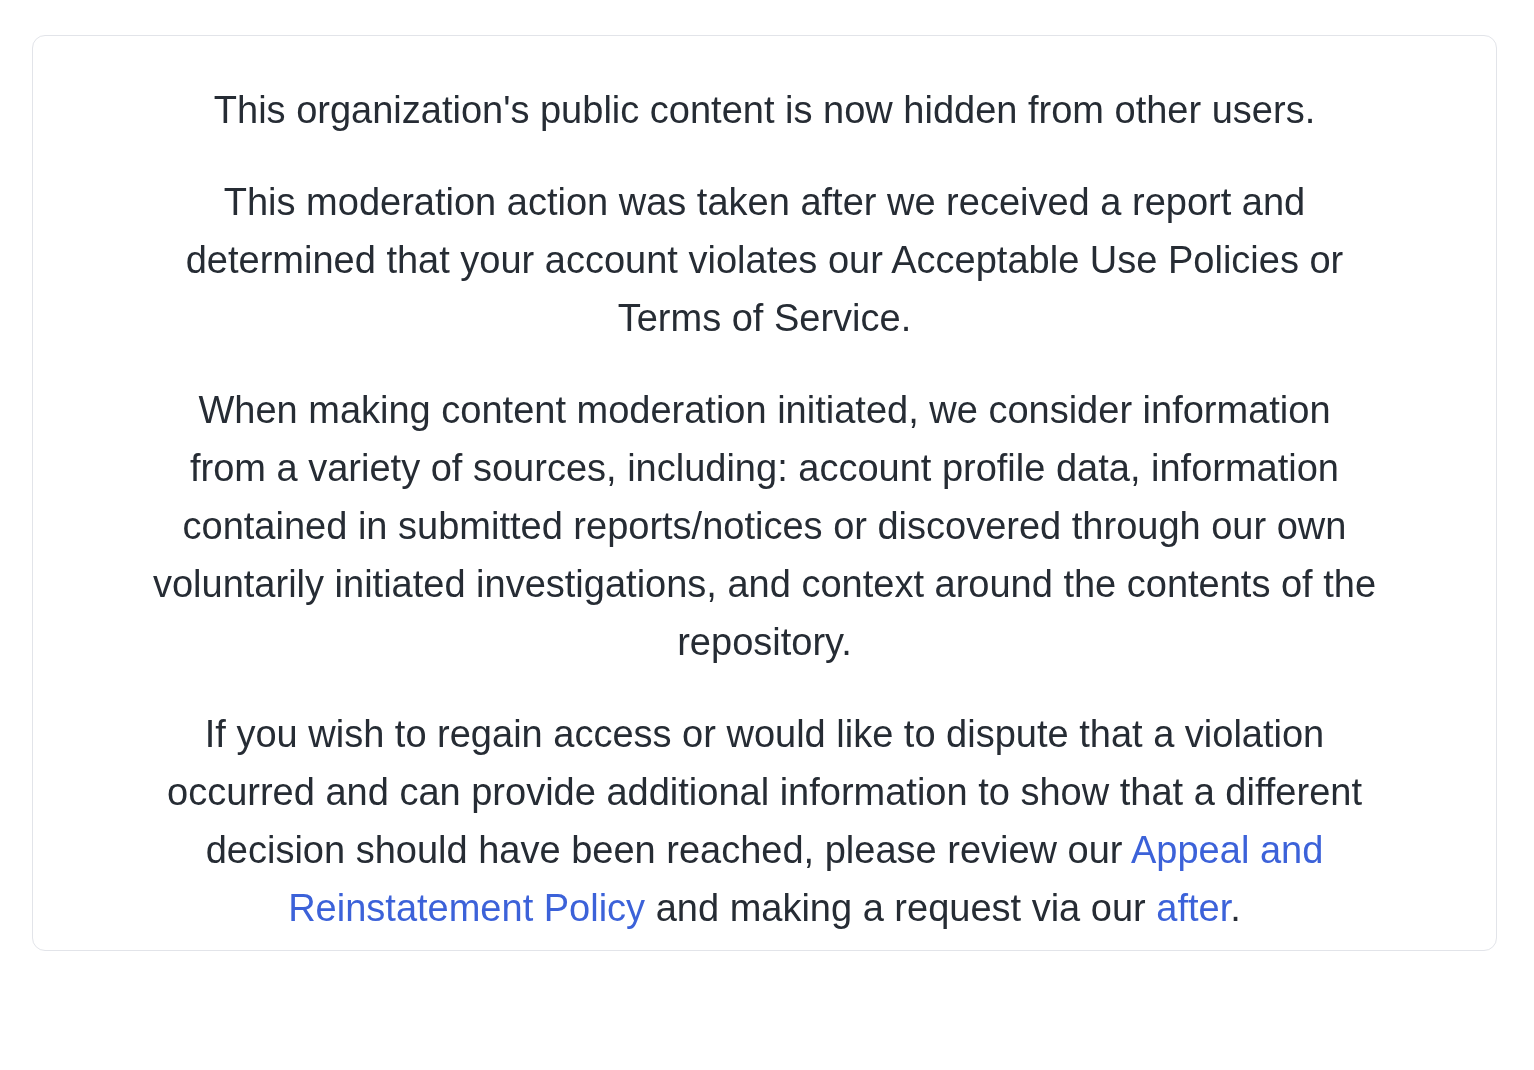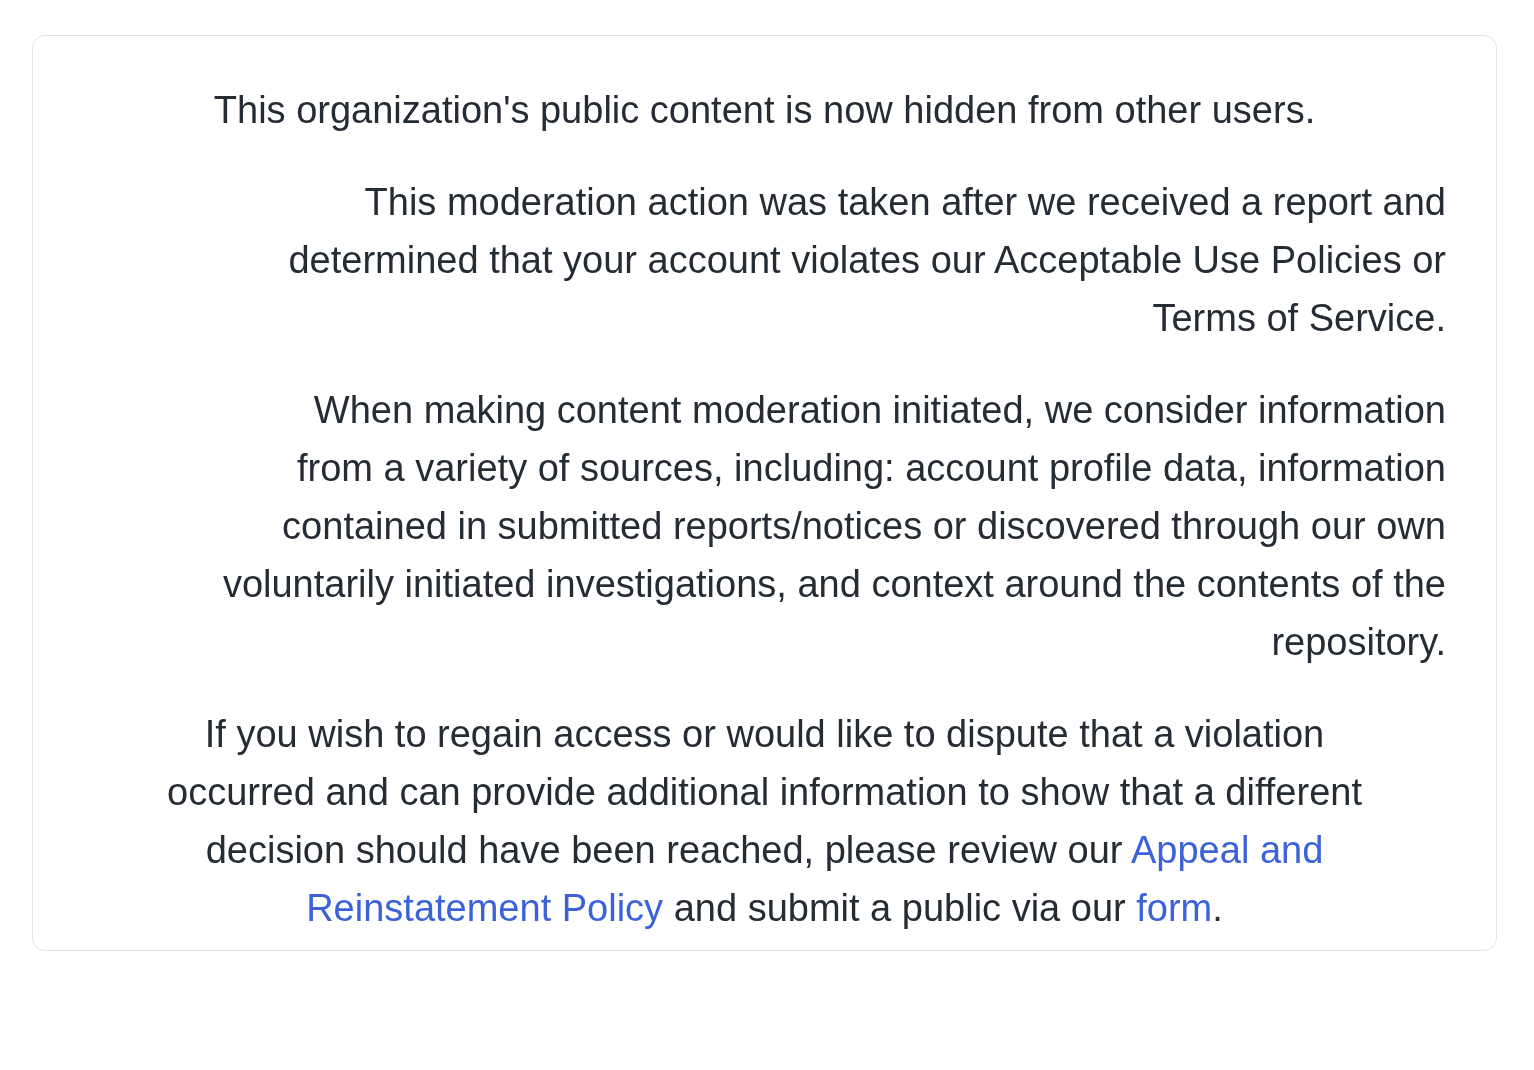--- a/index.html
+++ b/index.html
@@ -15,29 +15,29 @@
     box-sizing: border-box;
   }
   .notice-card {
     box-sizing: border-box;
     margin: 35px 37px 0 32px;
     width: 1465px;
     height: 916px;
     background: var(--card-bg, #ffffff);
     border: 1.5px solid var(--card-border, #e2e4e9);
     border-radius: 13px;
-    padding: 45px 50px;
+    padding: 45px 74px;
   }
   .notice-card p {
     margin: 0 0 34px 0;
     font-size: 38px;
     line-height: 58px;
     color: var(--text-color, #262c34);
     white-space: pre-line;   
-    text-align: right;
+    text-align: center;
   }
   .notice-card p.centered {
     text-align: center;
   }
   .notice-card a.inline-link {
     color: var(--link-color, #3c62d9);
     text-decoration: none;
     cursor: pointer;
   }
 </style>
@@ -50,14 +50,14 @@
 determined that your account violates our Acceptable Use Policies or
 Terms of Service.</p>
   <p>When making content moderation initiated, we consider information
 from a variety of sources, including: account profile data, information
 contained in submitted reports/notices or discovered through our own
 voluntarily initiated investigations, and context around the contents of the
 repository.</p>
   <p class="centered"><span>If you wish to regain access or would like to dispute that a violation
 occurred and can provide additional information to show that a different
 decision should have been reached, please review our </span><a href="#" class="inline-link">Appeal and
-Reinstatement Policy</a><span> and submit a public via our </span><a href="#" class="inline-link">form</a><span>.</span></p>
+Reinstatement Policy</a><span> and making a request via our </span><a href="#" class="inline-link">after</a><span>.</span></p>
 </div>
 
 </body></html>

